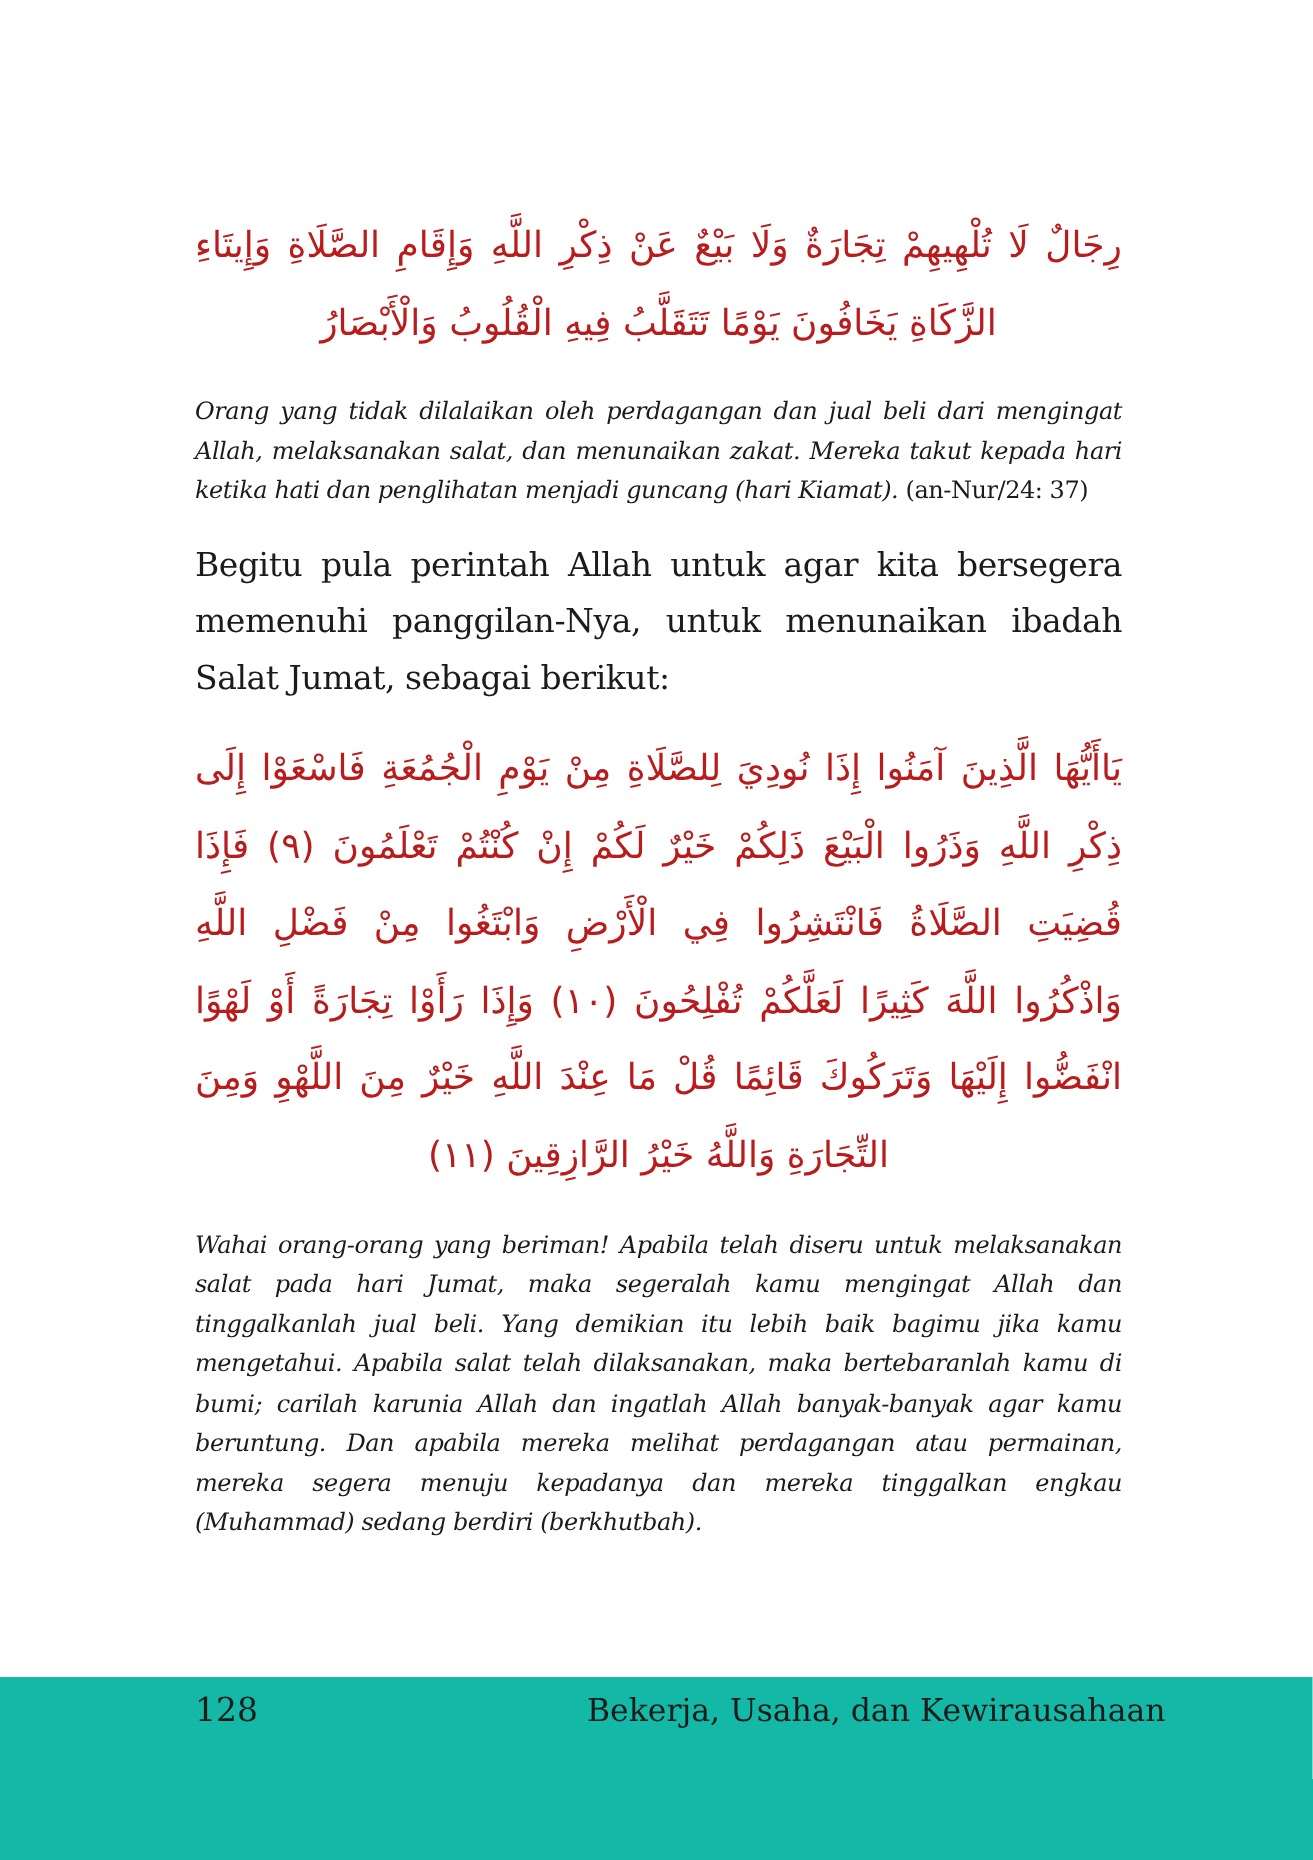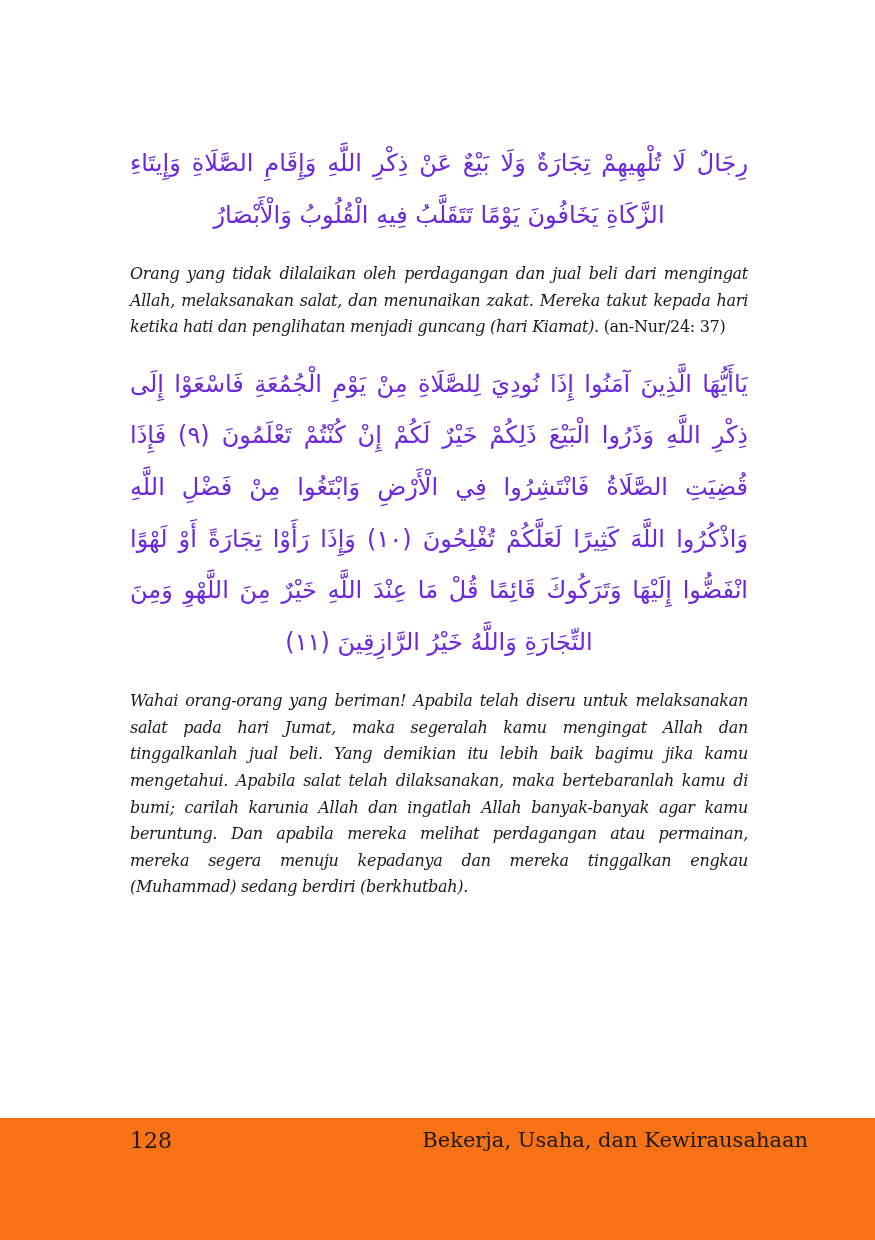--- a/index.html
+++ b/index.html
@@ -27,21 +27,21 @@
     width: 618px;
   }
   .arabic-block {
     font-family: "DejaVu Sans", sans-serif;
     direction: rtl;
     unicode-bidi: embed;
     font-size: 24px;
     line-height: 2.15;
     text-align: justify;
     text-align-last: center;
-    color: #6d28d9;
+    color: #b91c1c;
     margin: 0 0 20px 0;
   }
   .translation {
     font-style: italic;
     font-size: 16px;
     line-height: 1.66;
     letter-spacing: -0.3px;
     text-align: justify;
     margin: 0 0 18px 0;
   }
@@ -55,24 +55,24 @@
     letter-spacing: -0.3px;
     text-align: justify;
     margin: 0 0 16px 0;
   }
   .footer {
     position: absolute;
     top: 1118px;
     left: 0;
     width: 875px;
     height: 122px;
-    background: #f97316;
+    background: #14b8a6;
     z-index: 5;
     box-sizing: border-box;
-    padding: 10px 67px 0 130px;
+    padding: 10px 98px 0 130px;
     display: flex;
     justify-content: space-between;
     align-items: flex-start;
   }
   .page-number {
     font-size: 22px;
     font-style: normal;
   }
   .running-title {
     font-size: 21px;
@@ -82,20 +82,21 @@
 <body>
 
 <div class="page">
 
   <div class="content">
 
     <p class="arabic-block" lang="ar" dir="rtl">رِجَالٌ لَا تُلْهِيهِمْ تِجَارَةٌ وَلَا بَيْعٌ عَنْ ذِكْرِ اللَّهِ وَإِقَامِ الصَّلَاةِ وَإِيتَاءِ الزَّكَاةِ يَخَافُونَ يَوْمًا تَتَقَلَّبُ فِيهِ الْقُلُوبُ وَالْأَبْصَارُ</p>
 
     <p class="translation"><span>Orang yang tidak dilalaikan oleh perdagangan dan jual beli dari mengingat Allah, melaksanakan salat, dan menunaikan zakat. Mereka takut kepada hari ketika hati dan penglihatan menjadi guncang (hari Kiamat).</span> <span class="ref">(an-Nur/24: 37)</span></p>
 
+    <p class="body-paragraph">Begitu pula perintah Allah untuk agar kita bersegera memenuhi panggilan-Nya, untuk menunaikan ibadah Salat Jumat, sebagai berikut:</p>
 
     <p class="arabic-block" lang="ar" dir="rtl">يَاأَيُّهَا الَّذِينَ آمَنُوا إِذَا نُودِيَ لِلصَّلَاةِ مِنْ يَوْمِ الْجُمُعَةِ فَاسْعَوْا إِلَى ذِكْرِ اللَّهِ وَذَرُوا الْبَيْعَ ذَلِكُمْ خَيْرٌ لَكُمْ إِنْ كُنْتُمْ تَعْلَمُونَ (٩) فَإِذَا قُضِيَتِ الصَّلَاةُ فَانْتَشِرُوا فِي الْأَرْضِ وَابْتَغُوا مِنْ فَضْلِ اللَّهِ وَاذْكُرُوا اللَّهَ كَثِيرًا لَعَلَّكُمْ تُفْلِحُونَ (١٠) وَإِذَا رَأَوْا تِجَارَةً أَوْ لَهْوًا انْفَضُّوا إِلَيْهَا وَتَرَكُوكَ قَائِمًا قُلْ مَا عِنْدَ اللَّهِ خَيْرٌ مِنَ اللَّهْوِ وَمِنَ التِّجَارَةِ وَاللَّهُ خَيْرُ الرَّازِقِينَ (١١)</p>
 
     <p class="translation"><span>Wahai orang-orang yang beriman! Apabila telah diseru untuk melaksanakan salat pada hari Jumat, maka segeralah kamu mengingat Allah dan tinggalkanlah jual beli. Yang demikian itu lebih baik bagimu jika kamu mengetahui. Apabila salat telah dilaksanakan, maka bertebaranlah kamu di bumi; carilah karunia Allah dan ingatlah Allah banyak-banyak agar kamu beruntung. Dan apabila mereka melihat perdagangan atau permainan, mereka segera menuju kepadanya dan mereka tinggalkan engkau (Muhammad) sedang berdiri (berkhutbah).</span></p>
 
   </div>
 
   <div class="footer">
     <span class="page-number">128</span>
     <span class="running-title">Bekerja, Usaha, dan Kewirausahaan</span>

